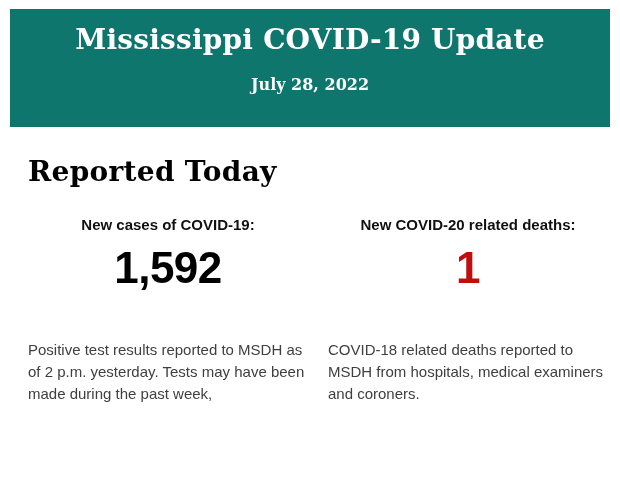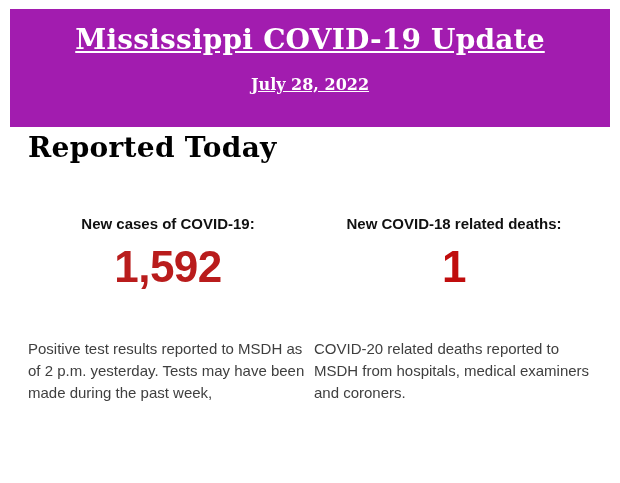--- a/index.html
+++ b/index.html
@@ -29,32 +29,32 @@
     margin-top: 19px;
     font-family: "DejaVu Serif", "Liberation Serif", serif;
     font-weight: bold;
     font-size: 16px;
   }
   .main {
     padding-left: 28px;
     padding-right: 10px;
   }
   .section-title {
-    margin-top: 4px;
+    margin-top: 28px;
     font-family: "DejaVu Serif", "Liberation Serif", serif;
     font-weight: bold;
     font-size: 28px;
     color: #000000;
     letter-spacing: 0.3px;
   }
   .stats {
     display: grid;
     grid-template-columns: 280px 280px;
-    column-gap: 6px;
-    margin-top: 51px;
+    column-gap: 20px;
+    margin-top: 28px;
   }
   .stat-label {
     text-align: center;
     font-size: 15px;
     font-weight: bold;
     color: #111111;
   }
   .stat-value {
     margin-top: 13px;
     text-align: center;
@@ -69,38 +69,38 @@
     line-height: 22px;
     color: #3f3f3f;
     text-align: left;
   }
 </style>
 </head>
 <body>
 
 <div class="page">
 
-  <header class="banner" style="background-color: #a21caf; text-decoration: underline;">
+  <header class="banner" style="background-color: #0f766e;">
     <div class="banner-title">Mississippi COVID-19 Update</div>
     <div class="banner-date">July 28, 2022</div>
   </header>
 
   <main class="main">
 
     <h1 class="section-title">Reported Today</h1>
 
     <div class="stats">
 
       <section class="stat">
         <div class="stat-label">New cases of COVID-19:</div>
-        <div class="stat-value" style="color: #b91c1c;">1,592</div>
+        <div class="stat-value" style="color: #000000;">1,592</div>
         <p class="stat-desc">Positive test results reported to MSDH as of 2 p.m. yesterday. Tests may have been made during the past week,</p>
       </section>
 
       <section class="stat">
-        <div class="stat-label">New COVID-18 related deaths:</div>
+        <div class="stat-label">New COVID-20 related deaths:</div>
         <div class="stat-value" style="color: rgb(192, 13, 13);">1</div>
-        <p class="stat-desc">COVID-20 related deaths reported to MSDH from hospitals, medical examiners and coroners.</p>
+        <p class="stat-desc">COVID-18 related deaths reported to MSDH from hospitals, medical examiners and coroners.</p>
       </section>
 
     </div>
   </main>
 </div>
 
 </body></html>

